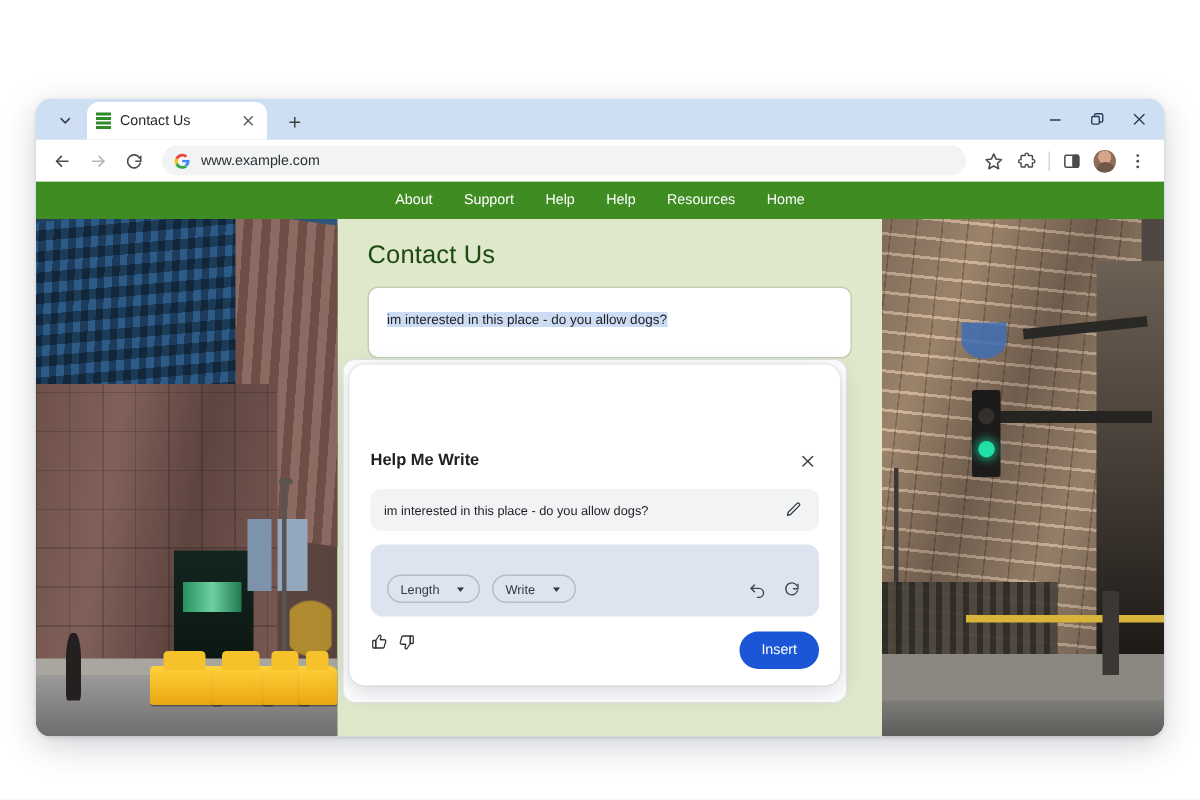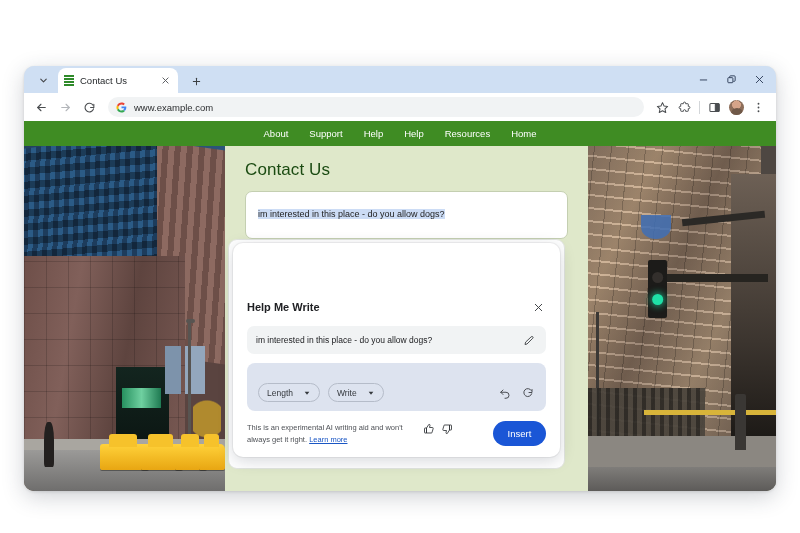--- a/index.html
+++ b/index.html
@@ -560,25 +560,20 @@
             <div class="rc-icon">
               <svg width="12" height="12" viewBox="0 0 24 24" fill="none" stroke="currentColor" stroke-width="1.9" stroke-linecap="round" stroke-linejoin="round">
                   <polyline points="20 5 20 11 14 11"></polyline>
                   <path d="M19.4 13.5A8 8 0 1 1 18.6 7"></path>
                 </svg>
             </div>
           </div>
         </div>
 
         <div class="hmw-foot">
-          <div class="disclaimer">
-            <span>This is an experimental AI writing aid and</span>
-            <span>won't always get it right.</span>
-            <a href="#">Learn more</a>
-          </div>
           <div class="fb-icons">
             <div class="fb-icon">
               <svg width="12" height="12" viewBox="0 0 24 24" fill="none" stroke="currentColor" stroke-width="1.7" stroke-linejoin="round">
                   <path d="M7 10v10H4a1 1 0 0 1-1-1v-8a1 1 0 0 1 1-1z"></path>
                   <path d="M7 10l4.5-7A1.8 1.8 0 0 1 14 4.6l-1 4.4h5.6a1.8 1.8 0 0 1 1.7 2.3l-1.9 6.5A2 2 0 0 1 16.5 20H7z"></path>
                 </svg>
             </div>
             <div class="fb-icon">
               <svg width="12" height="12" viewBox="0 0 24 24" fill="none" stroke="currentColor" stroke-width="1.7" stroke-linejoin="round">
                   <path d="M17 14V4h3a1 1 0 0 1 1 1v8a1 1 0 0 1-1 1z"></path>

